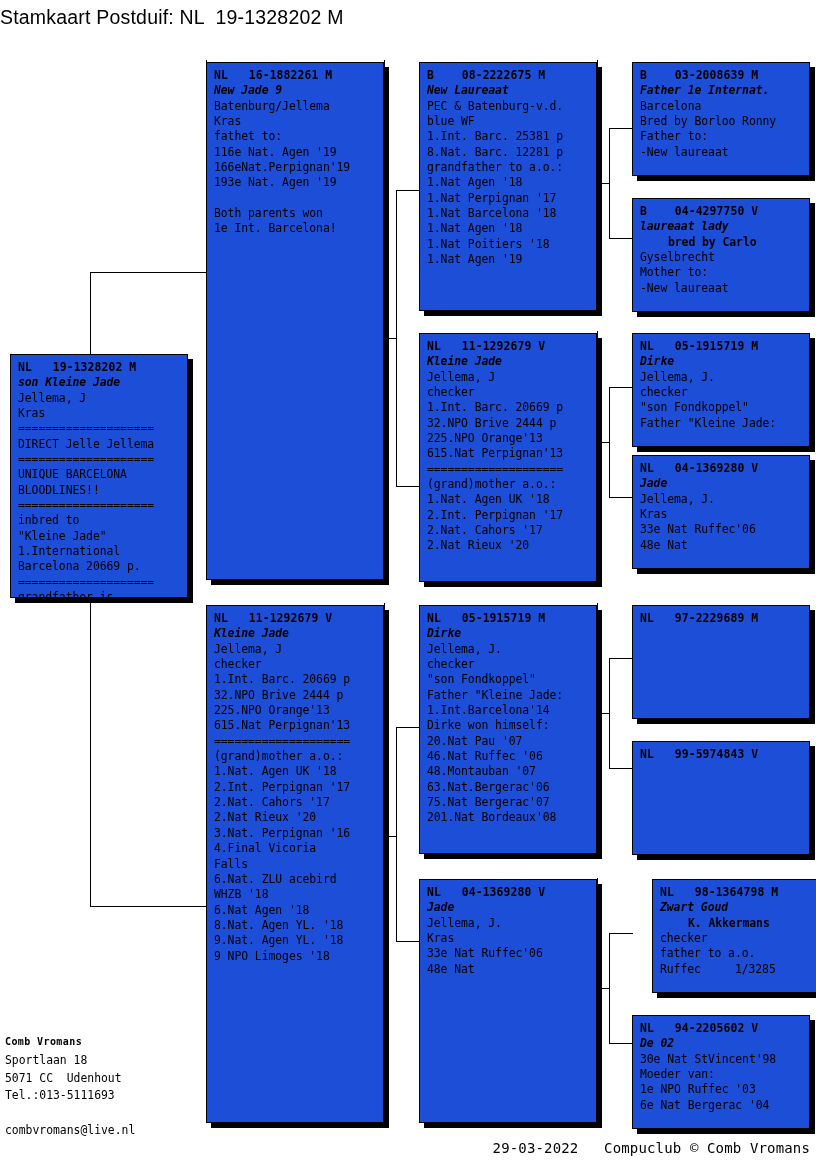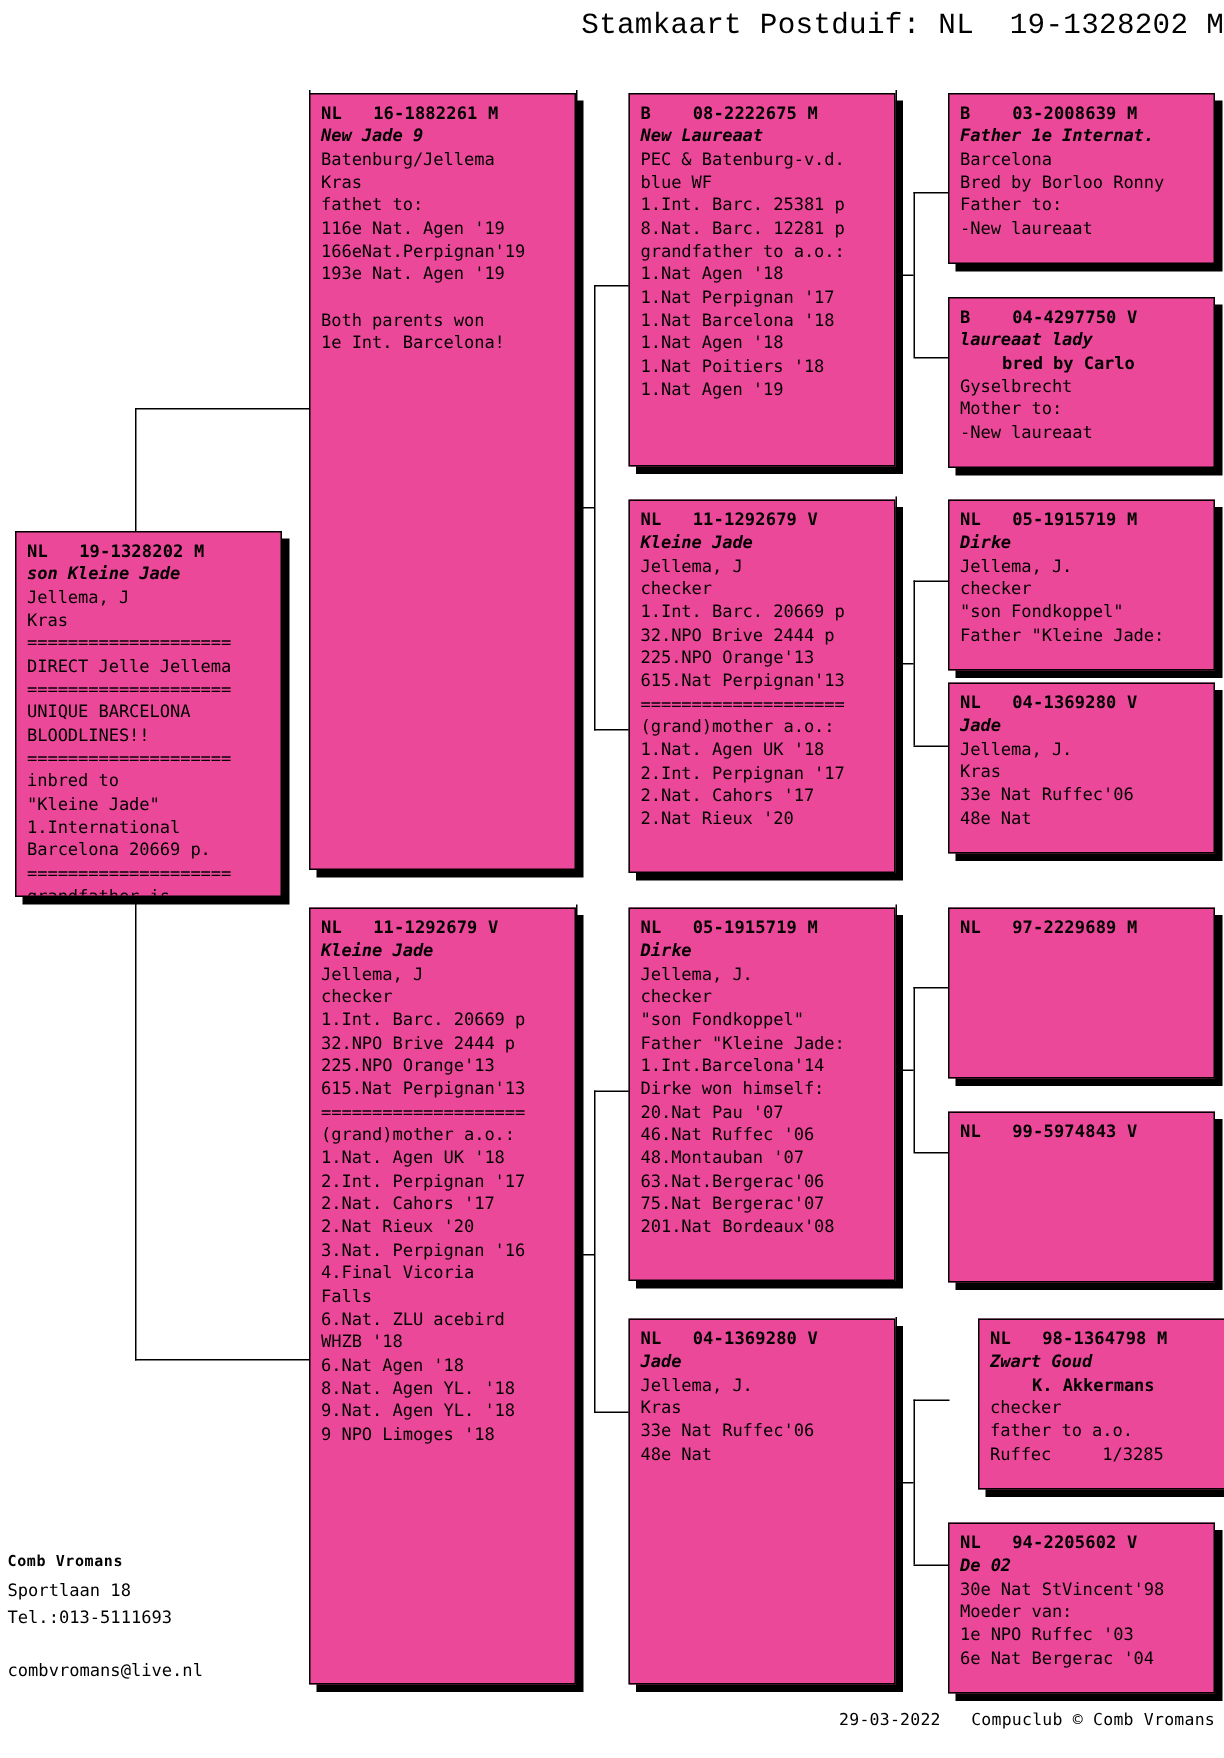--- a/index.html
+++ b/index.html
@@ -1,30 +1,30 @@
 <!DOCTYPE html>
 <html><head>
 <meta charset="utf-8">
 <style>
   html,body{margin:0;padding:0;background:#ffffff;}
   body{width:816px;height:1172px;position:relative;
        font-family:"DejaVu Sans Mono","Liberation Mono",monospace;
        color:#000;overflow:hidden;}
 
   #page-title{
-    position:absolute;left:0;top:6px;width:816px;text-align:right;
-    font-family:Liberation Mono, monospace;
+    position:absolute;left:0;top:6px;width:816px;text-align:left;
+    font-family:Liberation Sans, sans-serif;
     font-size:19.5px;font-weight:400;letter-spacing:.2px;white-space:pre;
   }
 
   
   .box{
     position:absolute;
     border:1.6px solid #000;
-    background:#ec4899;
+    background:#1d4ed8;
     box-sizing:border-box;
     box-shadow:5px 5px 0 0 #000;
     padding:5px 6px 4px 7px;
     overflow:hidden;
     z-index:3;
   }
   .box .ln{
     font-size:11.4px;
     line-height:15.35px;
     white-space:pre;
@@ -40,21 +40,21 @@
   .conn{position:absolute;background:#000;z-index:1;}
   .h{height:1.4px;}
   .v{width:1.4px;}
 
   
   #addr{position:absolute;left:5px;top:1032px;width:240px;}
   #addr .a-name{font-size:10px;font-weight:bold;line-height:20px;letter-spacing:.4px;white-space:pre;}
   #addr .a-ln{font-size:11.4px;line-height:17.6px;white-space:pre;}
   #addr .a-ln.blank{visibility:hidden;}
   #credit{position:absolute;left:0;top:1140px;width:810px;text-align:right;
-          font-size:11px;white-space:pre;letter-spacing:.15px;}
+          font-size:14px;white-space:pre;letter-spacing:.15px;}
 </style>
 </head>
 <body>
 
 <div id="page-title">Stamkaart Postduif: NL  19-1328202 M</div>
 
 <div class="conn v" style="left:90px;top:272px;height:635px;"></div>
 <div class="conn h" style="left:90px;top:272px;width:118px;"></div>
 <div class="conn h" style="left:90px;top:906px;width:118px;"></div>
 <div class="conn v" style="left:206px;top:60px;height:213px;"></div>
@@ -299,18 +299,19 @@
       <div class="ln ">Moeder van:</div>
       <div class="ln ">1e NPO Ruffec '03</div>
       <div class="ln ">6e Nat Bergerac '04</div>
     </div>
 </div>
 
 <div id="addr">
   <div class="a-name">Comb Vromans</div>
   <div>
       <div class="a-ln">Sportlaan 18</div>
+      <div class="a-ln">5071 CC  Udenhout</div>
       <div class="a-ln">Tel.:013-5111693</div>
       <div class="a-ln blank">&nbsp;</div>
       <div class="a-ln">combvromans@live.nl</div>
     </div>
 </div>
 <div id="credit">29-03-2022   Compuclub © Comb Vromans</div>
 
 </body></html>

